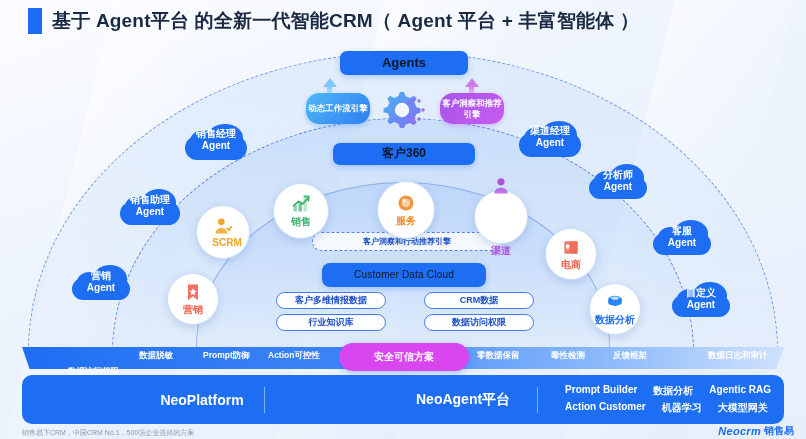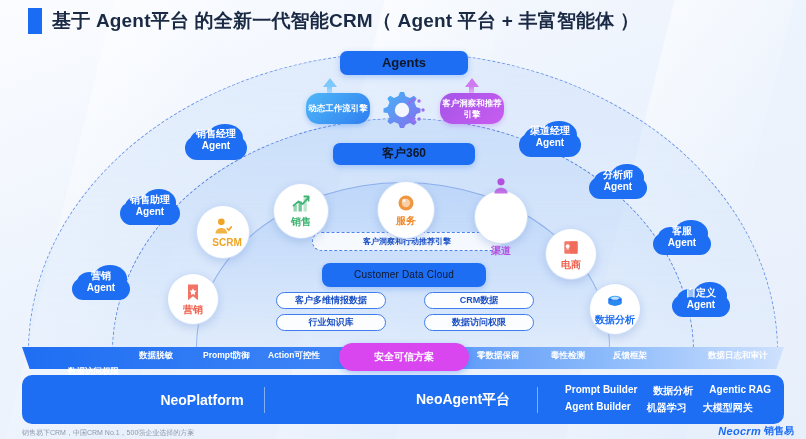--- a/index.html
+++ b/index.html
@@ -294,21 +294,21 @@
     <div style="flex: 1 1 0%; display: flex; align-items: center; justify-content: center; gap: 27px;">
       <div class="plat-name">NeoAgent平台</div>
       <div class="plat-div"></div>
       <div class="plat-grid">
         <div class="prow">
           <span>Prompt Builder</span>
           <span>数据分析</span>
           <span>Agentic RAG</span>
         </div>
         <div class="prow">
-          <span>Agent Builder</span>
+          <span>Action Customer</span>
           <span>机器学习</span>
           <span>大模型网关</span>
         </div>
       </div>
     </div>
   </div>
 
 <div id="footnote">销售易下CRM，中国CRM No.1，500强企业选择的方案</div>
 <div id="logo">
   <span class="lg-en">Neocrm</span>

